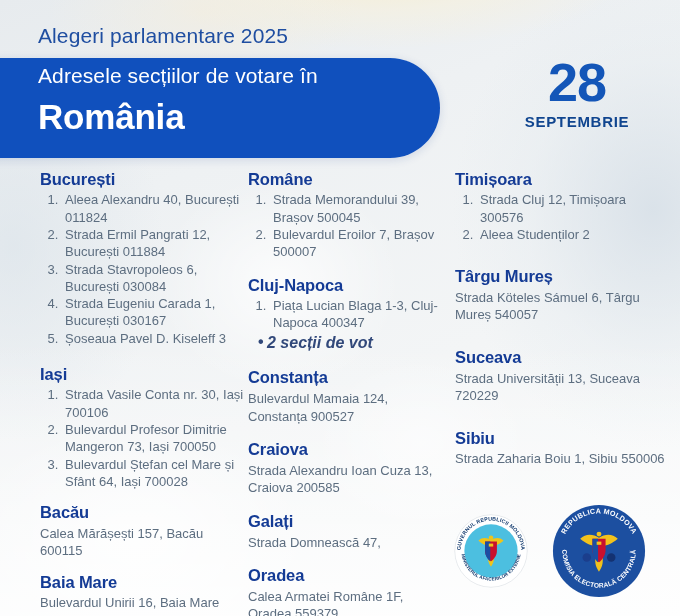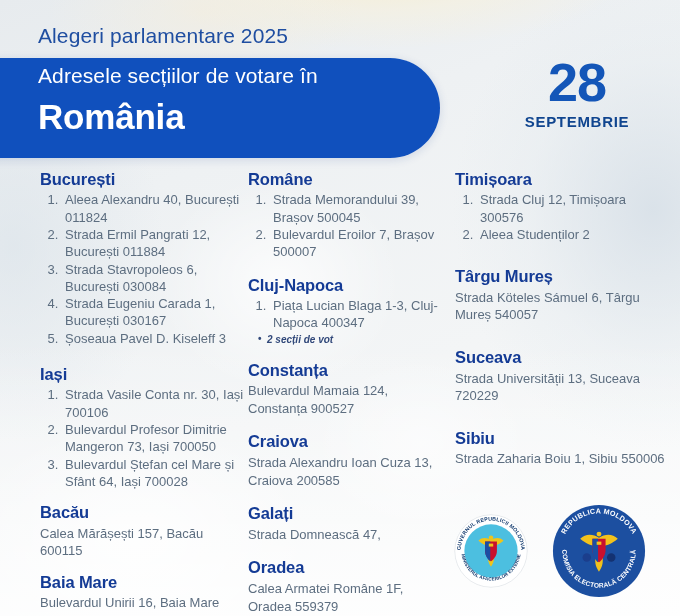--- a/index.html
+++ b/index.html
@@ -176,21 +176,21 @@
     color: #5d6e80;
   }
 
   ul.note-list {
     margin: 1px 0 0 0;
     padding: 0 0 0 10px;
     list-style: none;
   }
   ul.note-list > li {
     position: relative;
-    font-size: 10px;
+    font-size: 16px;
     font-weight: 700;
     font-style: italic;
     color: #31487a;
     line-height: 1.3;
     padding-left: 9px;
   }
   ul.note-list > li::before {
     content: "\2022";
     position: absolute;
     left: 0;

